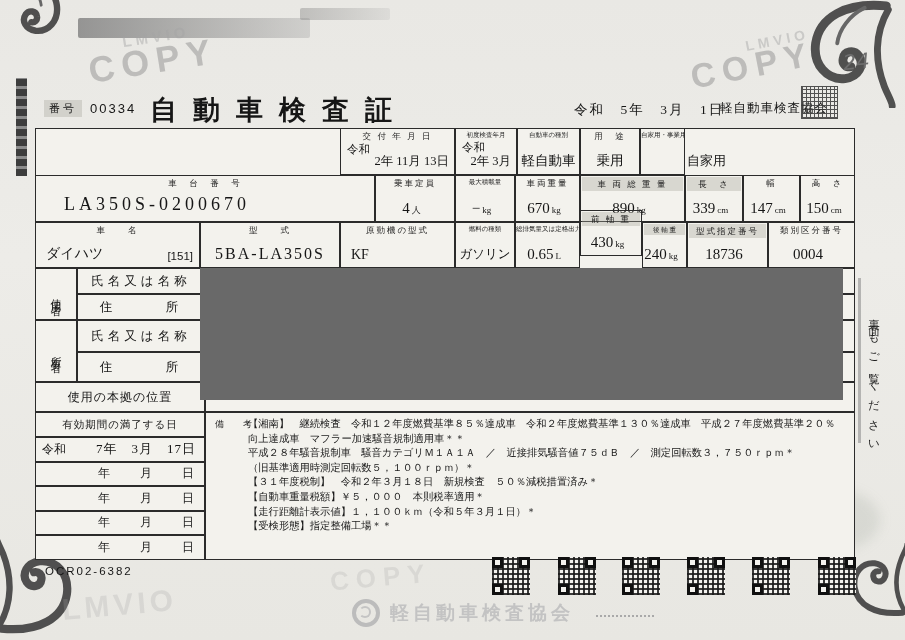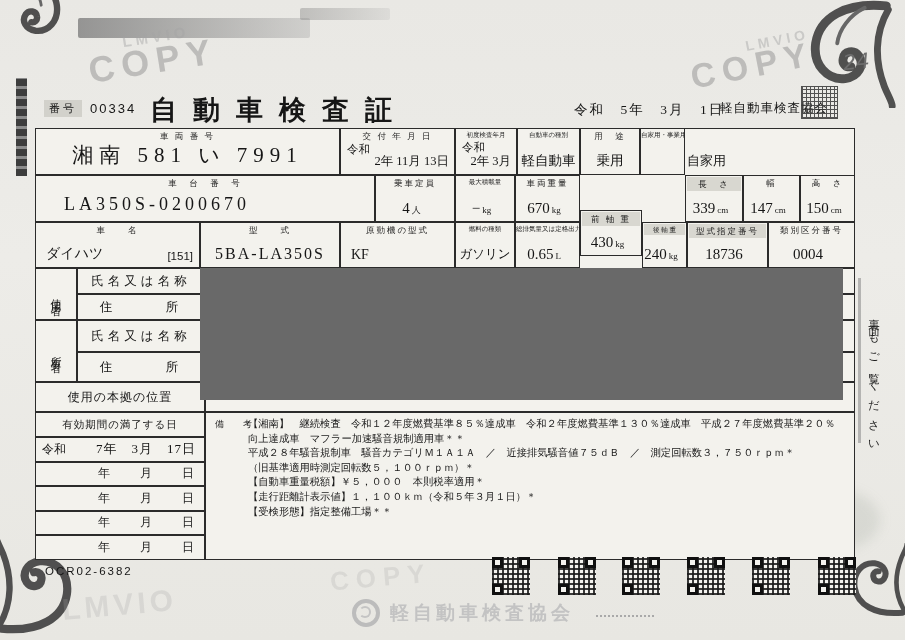--- a/index.html
+++ b/index.html
@@ -109,24 +109,20 @@
 
   <div class="num-label">番号</div>
   <div class="num-value">00334</div>
   <div class="doc-title">自動車検査証</div>
   <div class="hdr-date">令和　5年　3月　1日</div>
   <div class="hdr-org">軽自動車検査協会</div>
   <div class="stamp"></div>
 
   <div class="table-bg"></div>
 
-  <div class="cell" style="left:35px;top:128px;width:305px;height:47px;">
-    <div class="flabel">車 両 番 号</div>
-    <div class="fvalue v-center plate">湘南 581 い 7991</div>
-  </div>
   <div class="cell" style="left:340px;top:128px;width:115px;height:47px;">
     <div class="flabel">交 付 年 月 日</div>
     <div class="era">令和</div>
     <div class="edate">2年 11月 13日</div>
   </div>
   <div class="cell" style="left:455px;top:128px;width:62px;height:47px;">
     <div class="flabel tiny">初度検査年月</div>
     <div class="era" style="top:11px;">令和</div>
     <div class="edate">2年 3月</div>
   </div>
@@ -151,20 +147,24 @@
     <div class="flabel">乗車定員</div>
     <div class="fvalue v-right"><span>4</span><span class="unit">人</span></div>
   </div>
   <div class="cell" style="left:455px;top:175px;width:60px;height:47px;">
     <div class="flabel tiny">最大積載量</div>
     <div class="fvalue v-right"><span>−</span><span class="unit">kg</span></div>
   </div>
   <div class="cell" style="left:515px;top:175px;width:65px;height:47px;">
     <div class="flabel">車両重量</div>
     <div class="fvalue v-right"><span>670</span><span class="unit">kg</span></div>
+  </div>
+  <div class="cell" style="left:580px;top:175px;width:105px;height:47px;">
+    <div class="flabel shaded">車 両 総 重 量</div>
+    <div class="fvalue v-right"><span>890</span><span class="unit">kg</span></div>
   </div>
   <div class="cell" style="left:685px;top:175px;width:58px;height:47px;">
     <div class="flabel shaded">長　さ</div>
     <div class="fvalue v-right"><span>339</span><span class="unit">cm</span></div>
   </div>
   <div class="cell" style="left:743px;top:175px;width:57px;height:47px;">
     <div class="flabel">幅</div>
     <div class="fvalue v-right"><span>147</span><span class="unit">cm</span></div>
   </div>
   <div class="cell" style="left:800px;top:175px;width:55px;height:47px;">
@@ -271,20 +271,21 @@
       </div>
   </div>
 
   <div class="remarks-box">
     <div class="remarks-label">備　考</div>
     <div class="remarks-lines">
         <div class="line">【湘南】　継続検査　令和１２年度燃費基準８５％達成車　令和２年度燃費基準１３０％達成車　平成２７年度燃費基準２０％</div>
         <div class="line">向上達成車　マフラー加速騒音規制適用車＊＊</div>
         <div class="line">平成２８年騒音規制車　騒音カテゴリＭ１Ａ１Ａ　／　近接排気騒音値７５ｄＢ　／　測定回転数３，７５０ｒｐｍ＊</div>
         <div class="line">（旧基準適用時測定回転数５，１００ｒｐｍ）＊</div>
+        <div class="line">【３１年度税制】　令和２年３月１８日　新規検査　５０％減税措置済み＊</div>
         <div class="line">【自動車重量税額】￥５，０００　本則税率適用＊</div>
         <div class="line">【走行距離計表示値】１，１００ｋｍ（令和５年３月１日）＊</div>
         <div class="line">【受検形態】指定整備工場＊＊</div>
       </div>
   </div>
 
   <div class="form-code">OCR02-6382</div>
   <div class="qr" style="left:492px;">
       <span class="fs"></span>
     </div>

